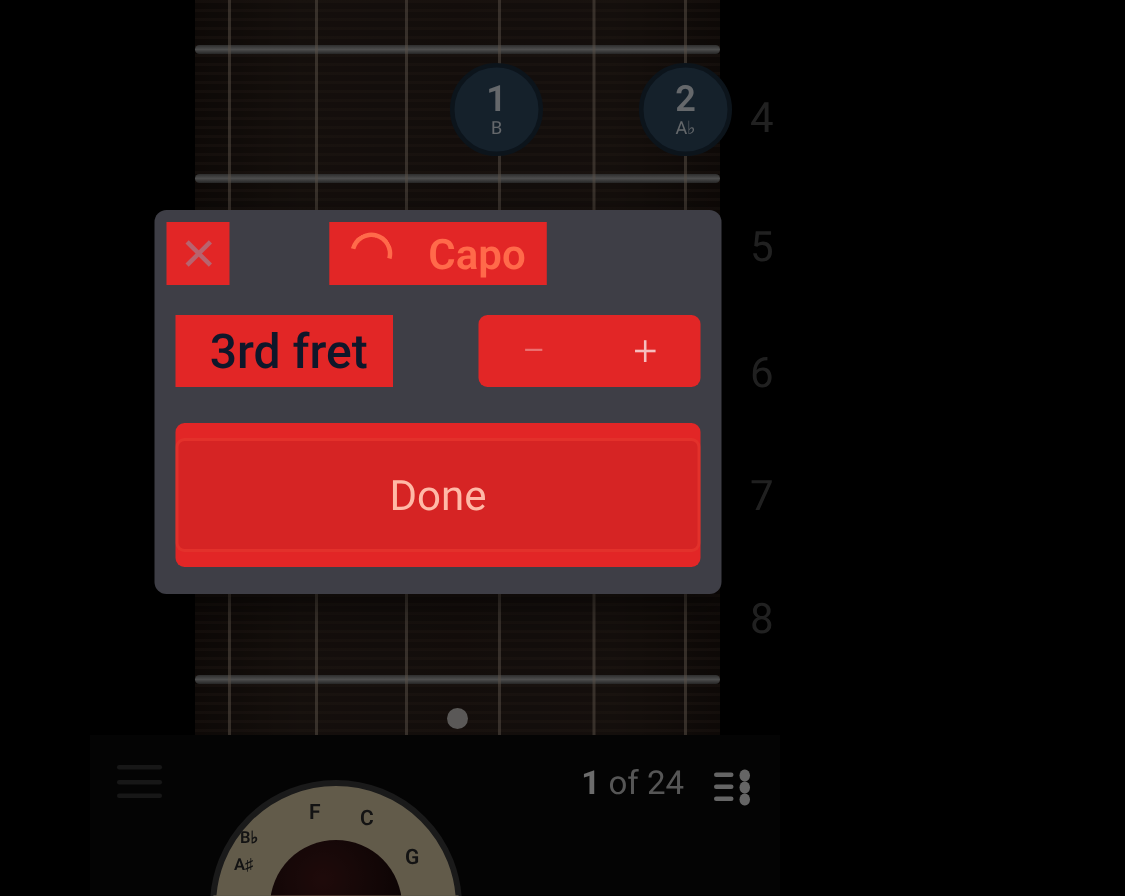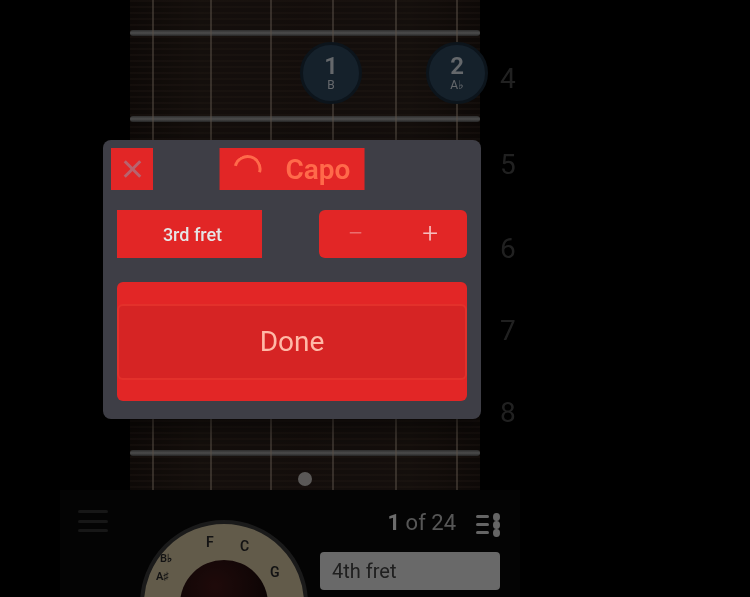--- a/index.html
+++ b/index.html
@@ -232,22 +232,22 @@
     display: flex;
     padding: 12px 14px 6px 14px;
     gap: 16px;
     align-items: center;
     justify-content: space-between;
   }
   .fret-box {
     flex: 0 0 auto;
     width: 145px;
     height: 48px;
-    color: #e5e5e5;
-    font-size: 18px;
+    color: #0f172a;
+    font-size: 32px;
     font-weight: 500;
     padding-left: 6px;
     box-sizing: border-box;
   }
   .stepper {
     flex: 0 0 auto;
     width: 148px;
     height: 48px;
     border-radius: 6px;
     display: flex;
@@ -260,21 +260,21 @@
     color: rgba(255,255,255,0.35);
     font-size: 28px;
     font-weight: 300;
     line-height: 1;
   }
   .stepper .half.plus { color: rgba(255,255,255,0.7); }
   .stepper .sep { width:1px; background: rgba(255,255,255,0.15); margin: 10px 0; }
 
   .done-wrap {
     margin: 18px 14px 0 14px;
-    height: 119px;
+    height: 96px;
     border-radius: 6px;
     display:flex;
     align-items:center;
     justify-content:flex-end;
   }
   .done-btn {
     width: 100%;
     height: 72px;
     background: rgba(0,0,0,0.05);
     border-radius: 6px;
@@ -366,23 +366,20 @@
           <span class="bar"></span>
           <span class="dot"></span>
         </span>
       <span class="row">
           <span class="bar"></span>
           <span class="dot"></span>
         </span>
     </span>
   </div>
 
-  <div class="fret-select">
-    <span>4th fret</span>
-  </div>
 </div>
 
 <div class="dim-overlay"></div>
 
 <div class="modal">
   <div class="modal-header">
     <div class="hl close-wrap">
       <div class="close-x"></div>
     </div>
     <div class="hl title-wrap">

